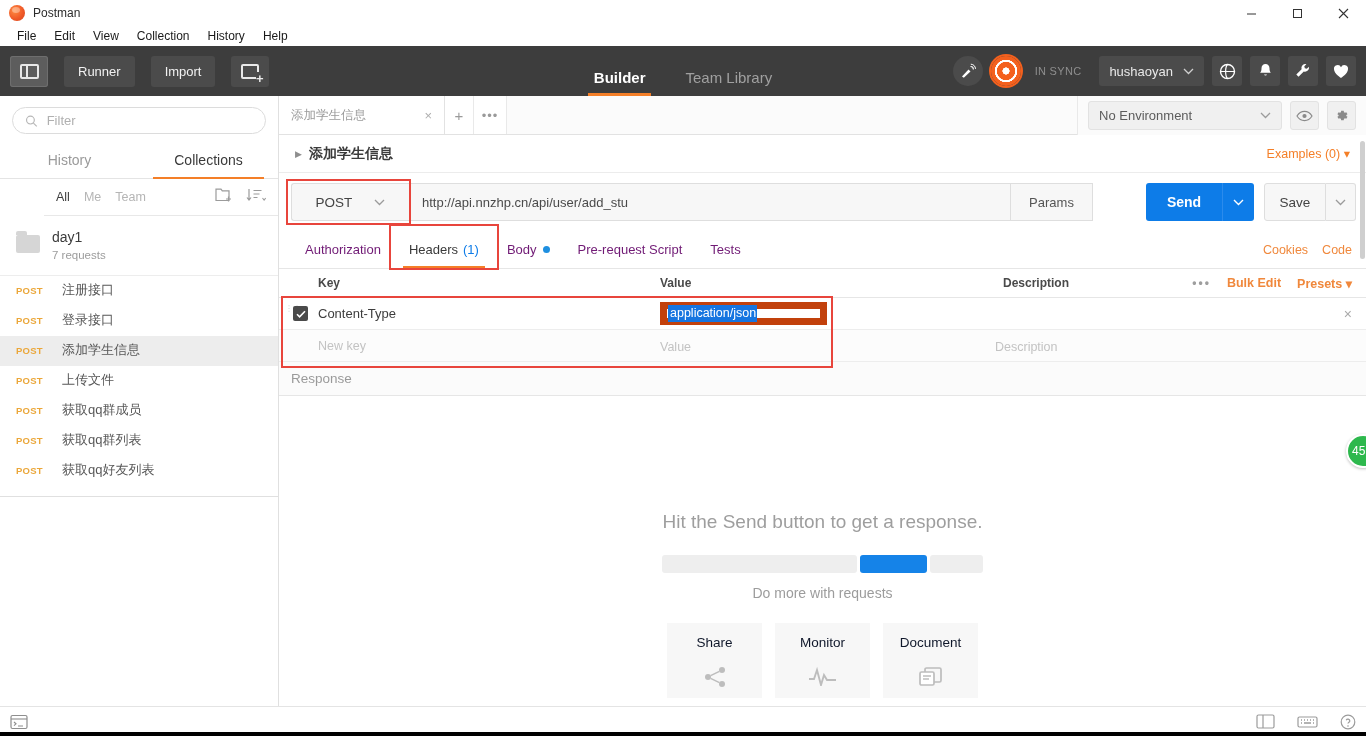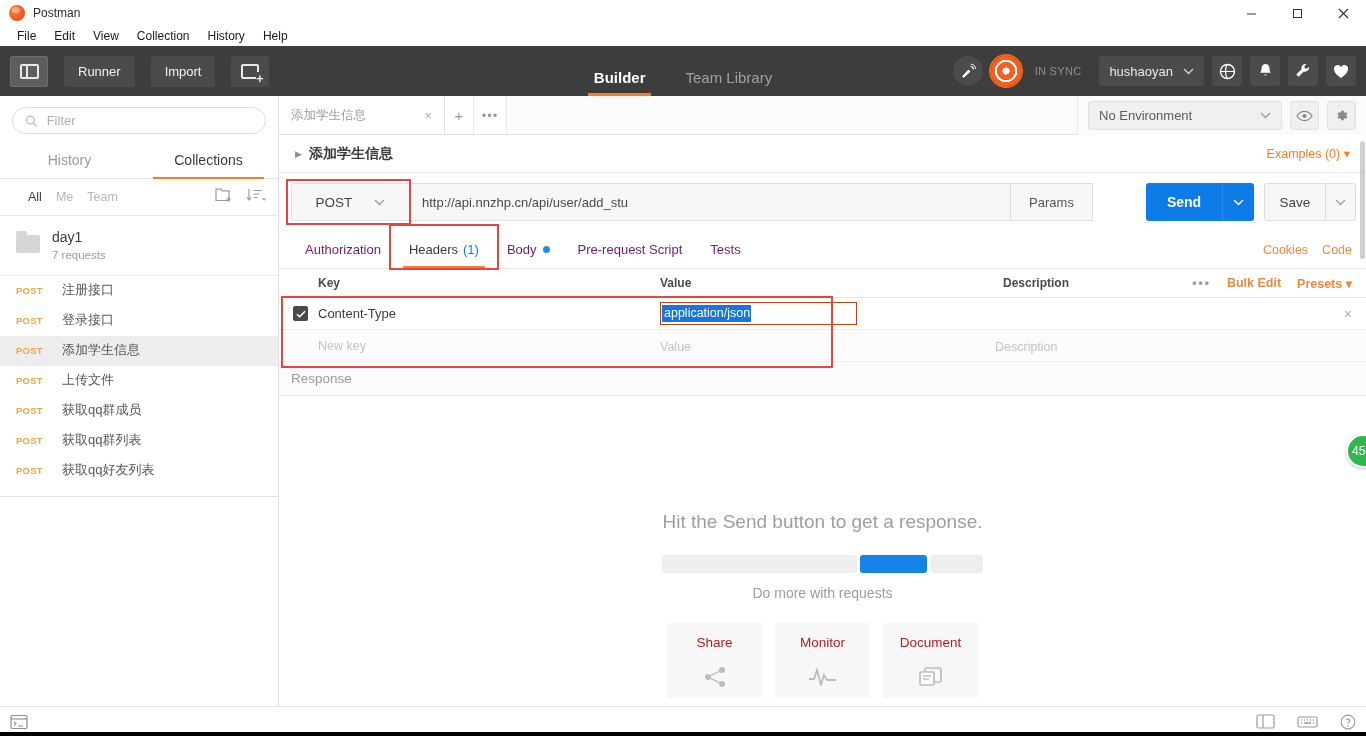--- a/index.html
+++ b/index.html
@@ -128,22 +128,22 @@
   .sb-tab {
     flex:1; text-align:center; font-size:14px; color:#9a9a9a; padding: 9px 0 10px;
     position:relative; cursor:pointer;
   }
   .sb-tab.active { color:#3a3a3a; }
   .sb-tab.active::after {
     content:""; position:absolute; left:14px; right:14px; bottom:-1px; height:2px; background:#f47f28;
   }
 
   .sb-filters {
-    display:flex; align-items:center; padding: 8px 12px 9px 28px;
-    border-bottom:1px solid #e8e8e8; gap:14px;
+    display:flex; align-items:center; padding: 8px 12px 9px 12px;
+    border-bottom:1px solid #e8e8e8; gap:14px;margin-left:44px;
   }
   .sb-f { font-size:12.5px; color:#b5b5b5; cursor:pointer; }
   .sb-f.active { color:#3d3d3d; }
   .sb-f-icons { margin-left:auto; display:flex; align-items:center; gap:13px; color:#9b9b9b; }
 
   .coll-row {
     display:flex; align-items:center; gap:12px; padding: 12px 12px 14px 16px;
     border-bottom:1px solid #ededed; cursor:pointer;
   }
   .folder-ico {
@@ -294,21 +294,21 @@
     width:3px; height:14px; color:#d0d0d0; font-size:8px; line-height:4px; letter-spacing:0;
   }
   .chk {
     width:15px; height:15px; background:#4a4a4a; border-radius:2px; display:flex;
     align-items:center; justify-content:center; cursor:pointer;
   }
   .chk svg { display:block; }
   .cell-key { width:342px; font-size:13px; color:#3d3d3d; }
   .cell-val { width:335px; }
   .val-input {
-    width:197px; height:23px; border:1px solid #c2410c; display:flex; align-items:center;
+    width:167px; height:23px; border:7px solid #c2410c; display:flex; align-items:center;
     padding-left:1px;
   }
   .sel-text {
     background:#1675e0; color:#fff; font-size:12.5px; padding: 1px 1px 2px 2px;
   }
   .cell-desc { flex:1; }
   .row-x { padding-right:14px; color:#a9a9a9; font-size:14px; cursor:pointer; }
 
   .hdr-row.placeholder { background:#fcfcfc; border-bottom:1px solid #ededed; }
   .ph-text { font-size:12.5px; color:#c3c3c3; }
@@ -336,21 +336,21 @@
   .skel { height:18px; background:#eeeeee; border-radius:3px; }
   .skel.s1 { width:195px; }
   .skel.s2 { width:67px; background:#1583e8; }
   .skel.s3 { width:53px; }
   .resp-sub { margin-top:12px; font-size:14px; color:#9c9c9c; }
   .cards { display:flex; gap:13px; margin-top:22px; }
   .card {
     width:95px; height:75px; background:#f7f7f7; display:flex; flex-direction:column;
     align-items:center; padding-top:12px; gap:16px; cursor:pointer;
   }
-  .card-label { font-size:13.5px; color:#b91c1c; }
+  .card-label { font-size:13.5px; color:#0f172a; }
   .card-ico { color:#bdbdbd; }
 
   
   .main-scroll {
     position:absolute; right:0; top:39px; bottom:0; width:8px; background:transparent;
   }
   .main-scroll .thumb {
     position:absolute; right:1px; top:6px; width:5px; height:118px; background:#cfcfcf; border-radius:3px;
   }
 

